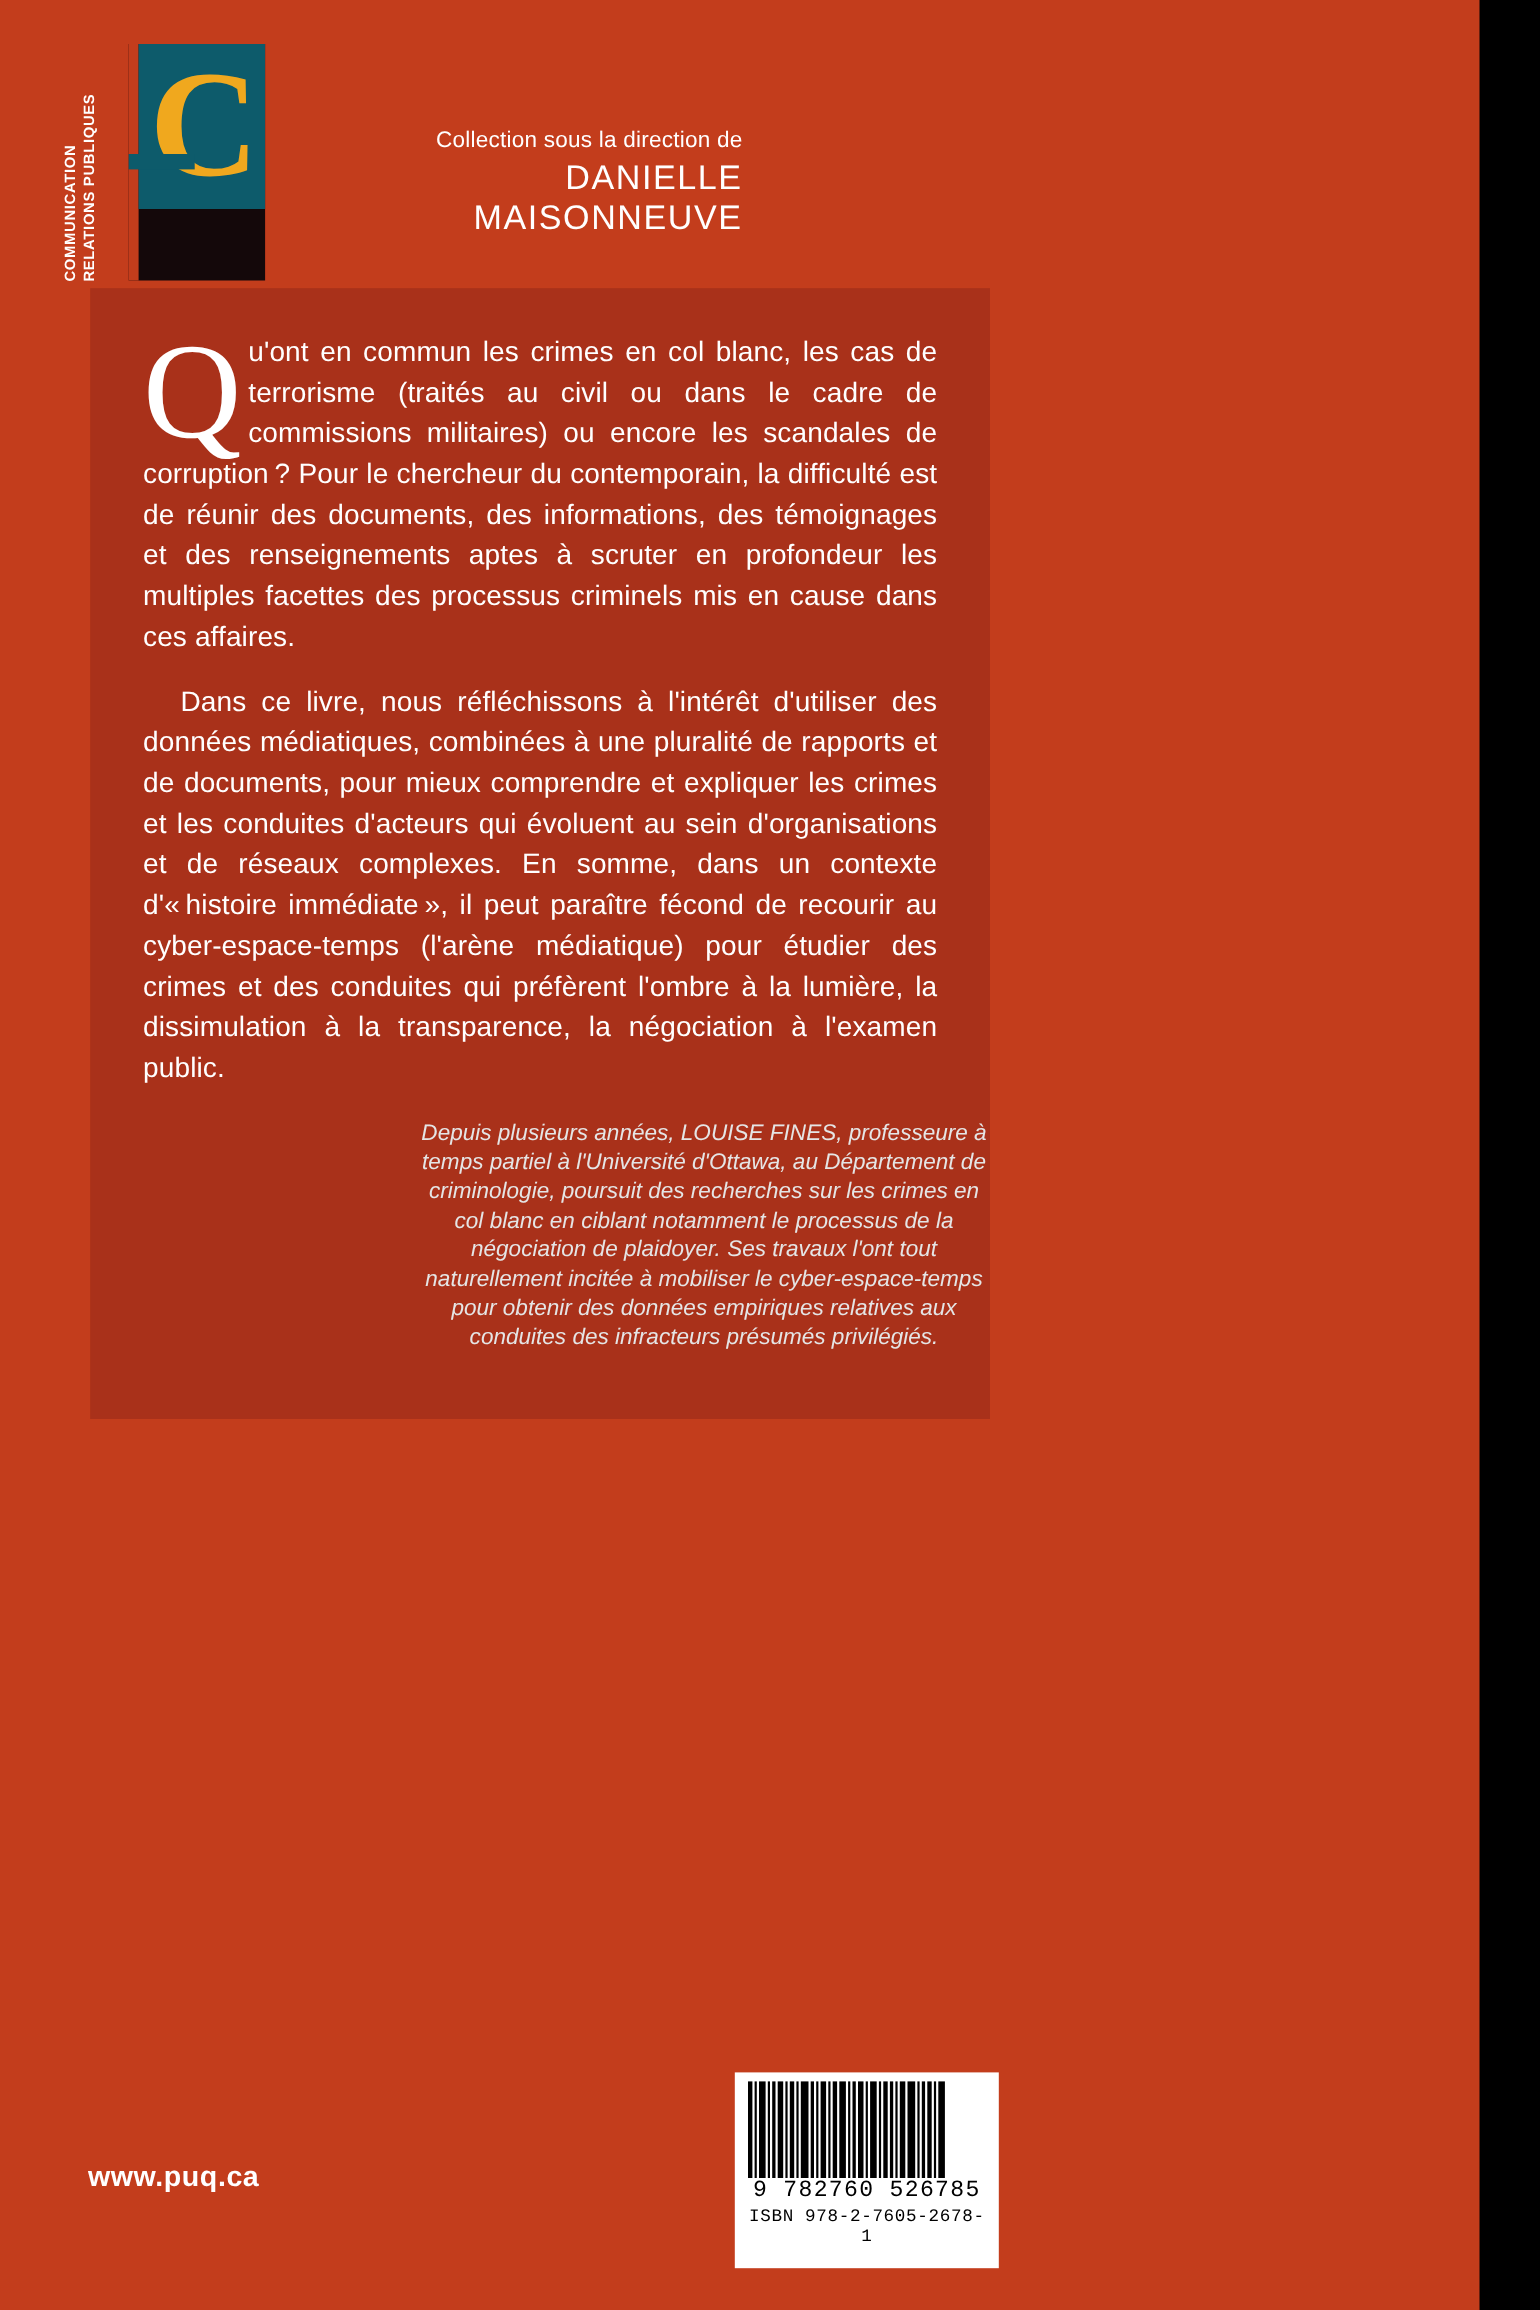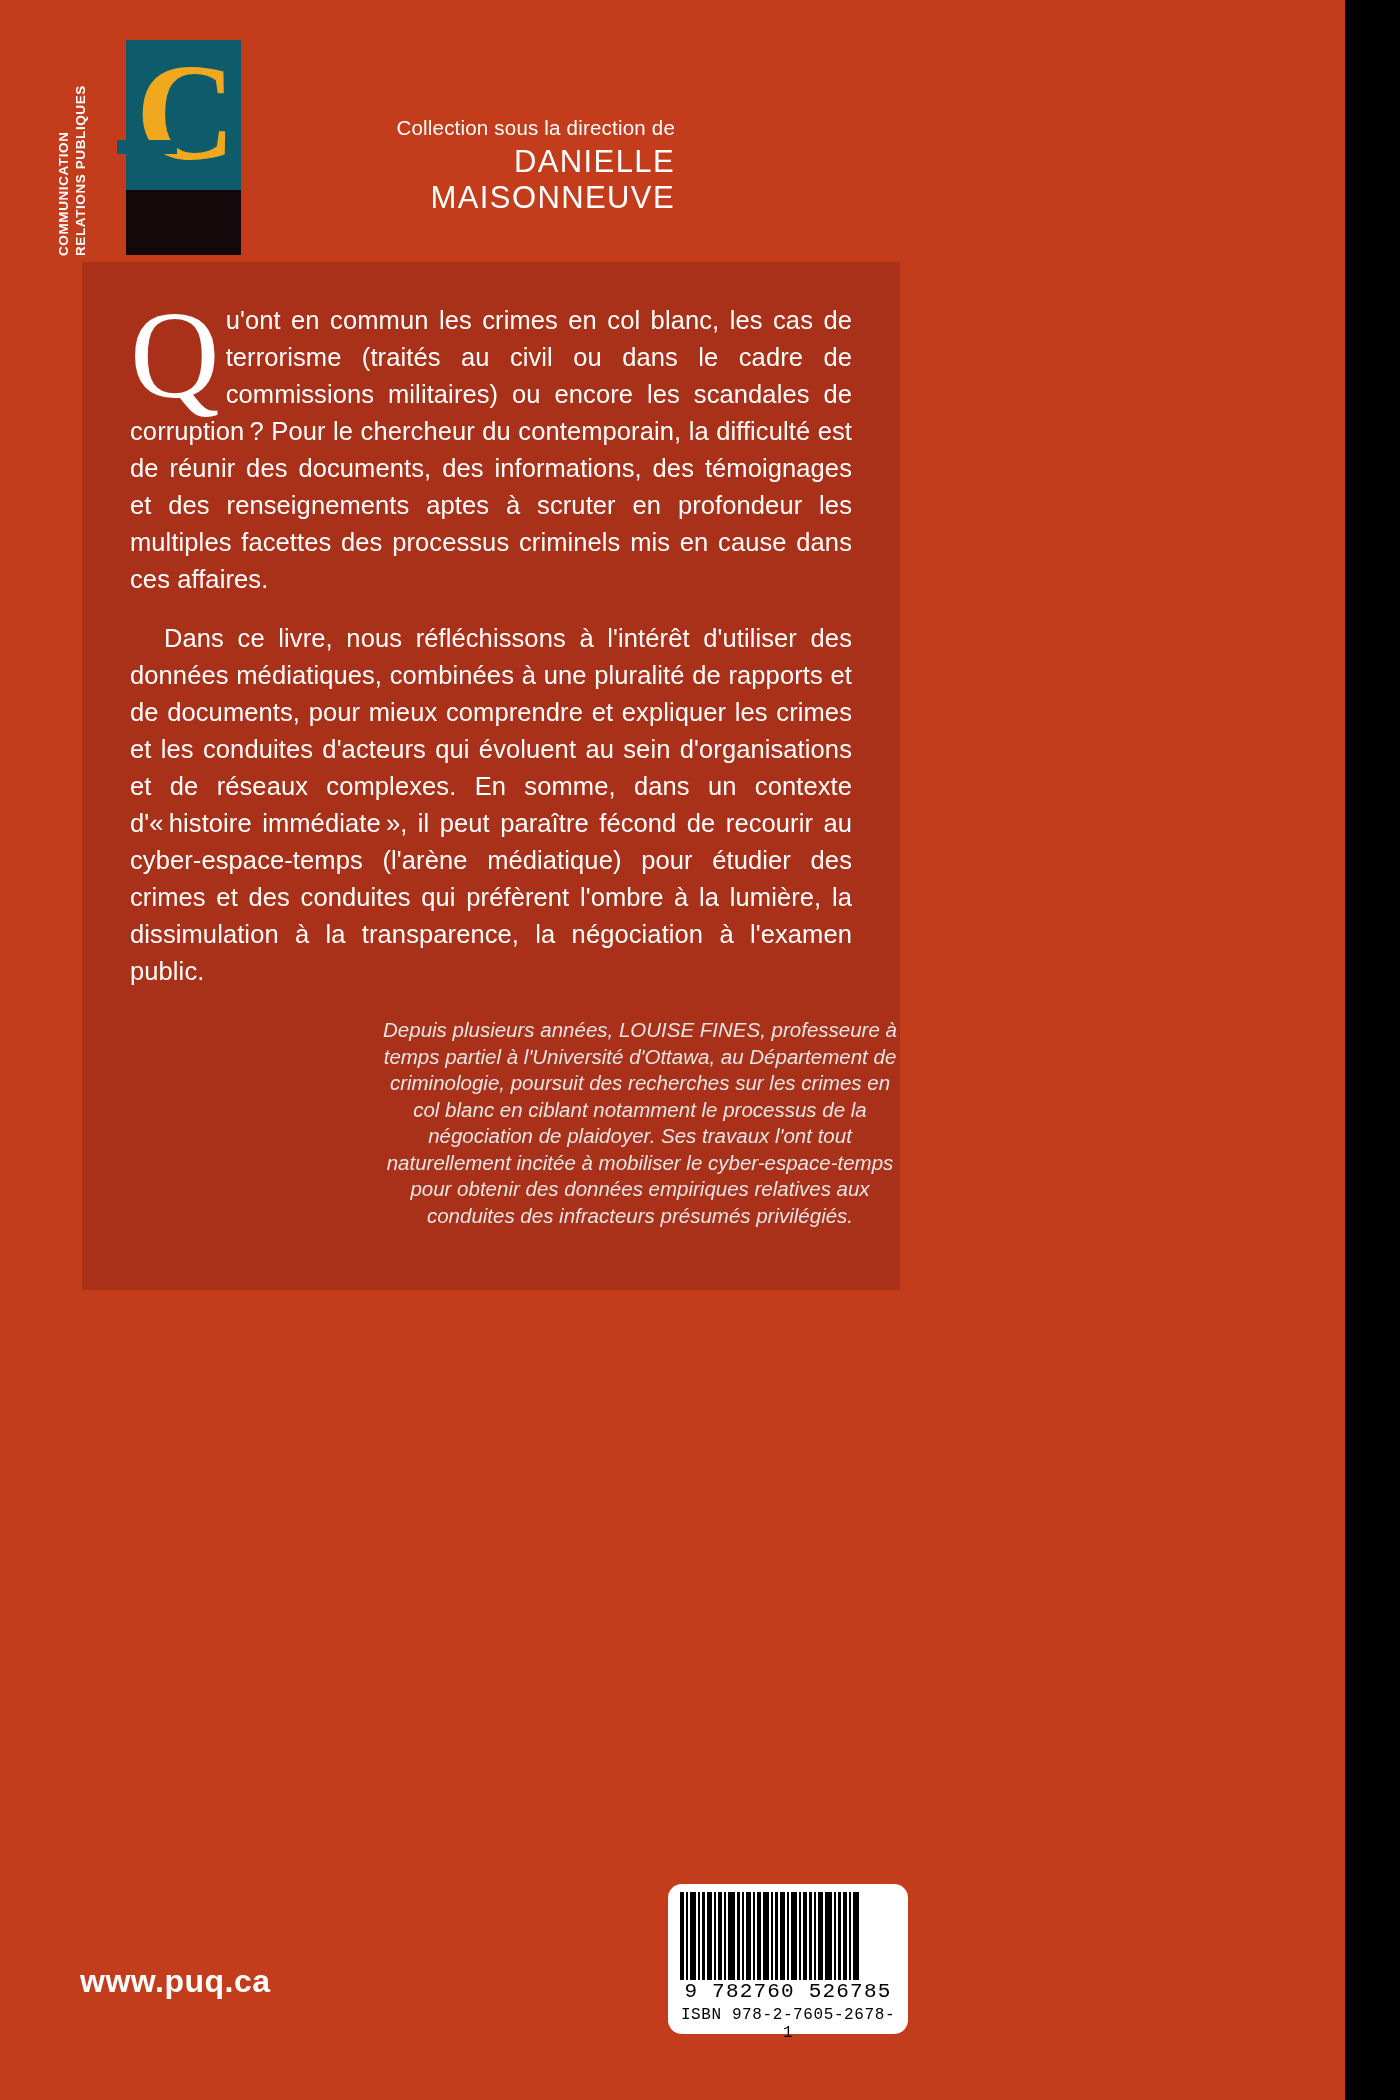--- a/index.html
+++ b/index.html
@@ -155,33 +155,32 @@
     font-style: italic;
     line-height: 26.5px;
     text-align: center;
   }
   
   .website {
     position: absolute;
     left: 80px;
     top: 1963px;
     color: #ffffff;
-    font-size: 32px;
+    font-size: 26px;
     font-weight: bold;
     letter-spacing: 0.5px;
   }
   .barcode-box {
     position: absolute;
     left: 668px;
     top: 1884px;
     width: 240px;
-    height: 150px;
+    height: 178px;
     background: #ffffff;
     padding: 0;
-    border-radius: 14px;
   }
   .barcode-bars {
     position: absolute;
     left: 12px;
     top: 8px;
     width: 216px;
     height: 88px;
     display: flex;
     align-items: stretch;
     overflow: hidden;

